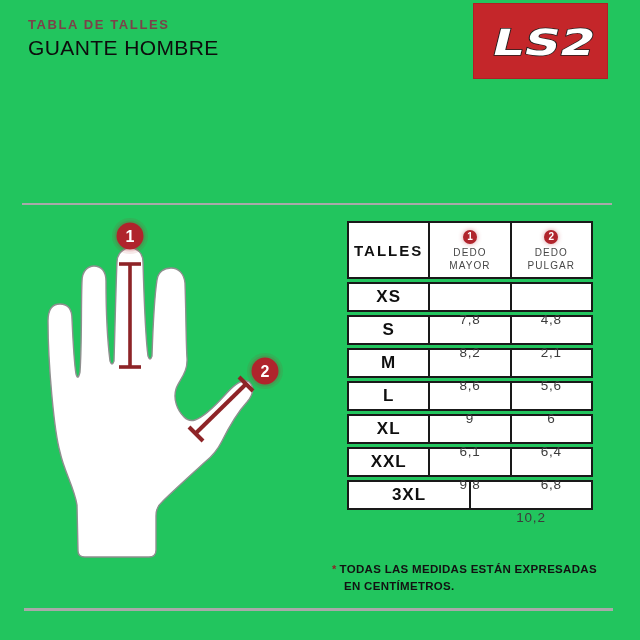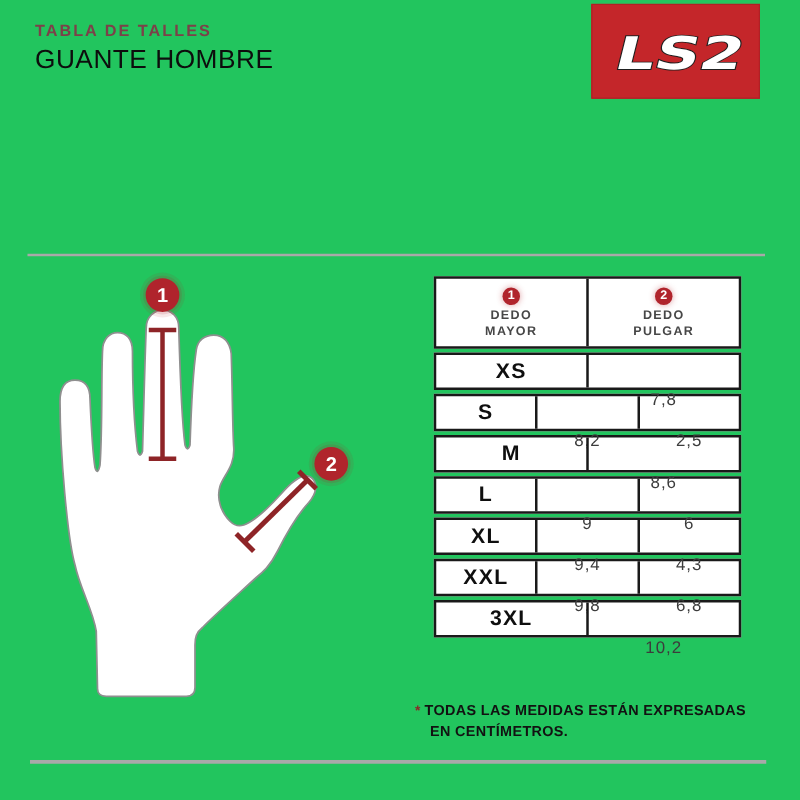--- a/index.html
+++ b/index.html
@@ -27,21 +27,21 @@
   .trow:last-child{margin-bottom:0;}
   .cell{flex:1;display:flex;align-items:center;justify-content:center;box-sizing:border-box;}
   .cell + .cell{border-left:2px solid #191919;}
   .thead{height:58px;}
   .tdata{height:30px;}
   .talles-label{font-size:15px;font-weight:800;letter-spacing:2px;color:#111;}
   .colhead{display:flex;flex-direction:column;align-items:center;padding-top:1px;}
   .badge{width:14px;height:14px;border-radius:50%;background:#b0242c;color:#fff;font-size:10px;
          font-weight:700;display:flex;align-items:center;justify-content:center;margin-bottom:2px;
          box-shadow:0 0 5px rgba(178,36,44,.45);}
-  .colhead-line{font-size:10px;letter-spacing:1.1px;color:#474747;font-weight:700;line-height:1.3;}
+  .colhead-line{font-size:10px;letter-spacing:1.1px;color:#474747;font-weight:400;line-height:1.3;}
   .size-label{font-size:17px;font-weight:800;letter-spacing:1px;color:#0f0f0f;}
   .val{font-size:13.5px;color:#3c3c3c;letter-spacing:.8px;margin-top:44px;}
   
   .footnote{position:absolute;left:332px;top:561px;width:290px;font-size:11.5px;font-weight:700;
             letter-spacing:.3px;color:#121212;line-height:1.5;}
   .fn-marker{color:#8e2427;margin-right:3px;vertical-align:top;font-size:11px;}
   .fn-line2{padding-left:12px;}
 </style>
 </head>
 <body>
@@ -125,20 +125,23 @@
       <circle cx="245" cy="166" r="15.5" fill="#b0242c" opacity="0.15"></circle>
       <circle cx="245" cy="166" r="13.5" fill="#b0242c"></circle>
       <text x="245" y="171.5" text-anchor="middle" font-family="Liberation Sans, sans-serif" font-size="16" font-weight="bold" fill="#ffffff">2</text>
     </g>
   </svg>
 
   <div class="table">
 
     <div class="trow thead">
       <div class="cell">
+        <span class="talles-label">TALLES</span>
+      </div>
+      <div class="cell">
         <div class="colhead">
           <span class="badge">1</span>
           <span class="colhead-line">DEDO</span>
           <span class="colhead-line">MAYOR</span>
         </div>
       </div>
       <div class="cell">
         <div class="colhead">
           <span class="badge">2</span>
           <span class="colhead-line">DEDO</span>
@@ -147,64 +150,70 @@
       </div>
     </div>
 
     <div class="trow tdata">
       <div class="cell">
           <span class="size-label">XS</span>
         </div>
       <div class="cell">
           <span class="val">7,8</span>
         </div>
+      <div class="cell">
+          <span class="val">4,8</span>
+        </div>
     </div>
 
     <div class="trow tdata">
       <div class="cell">
           <span class="size-label">S</span>
         </div>
       <div class="cell">
           <span class="val">8,2</span>
         </div>
       <div class="cell">
-          <span class="val">2,5</span>
+          <span class="val">2,1</span>
         </div>
     </div>
 
     <div class="trow tdata">
       <div class="cell">
           <span class="size-label">M</span>
         </div>
       <div class="cell">
           <span class="val">8,6</span>
         </div>
+      <div class="cell">
+          <span class="val">5,6</span>
+        </div>
     </div>
 
     <div class="trow tdata">
       <div class="cell">
           <span class="size-label">L</span>
         </div>
       <div class="cell">
           <span class="val">9</span>
         </div>
       <div class="cell">
           <span class="val">6</span>
         </div>
     </div>
 
     <div class="trow tdata">
       <div class="cell">
           <span class="size-label">XL</span>
         </div>
       <div class="cell">
-          <span class="val">9,4</span>
-        </div>
-      <div class="cell">
-          <span class="val">4,3</span>
+          <span class="val">6,1</span>
+        </div>
+      <div class="cell">
+          <span class="val">6,4</span>
         </div>
     </div>
 
     <div class="trow tdata">
       <div class="cell">
           <span class="size-label">XXL</span>
         </div>
       <div class="cell">
           <span class="val">9,8</span>
         </div>

